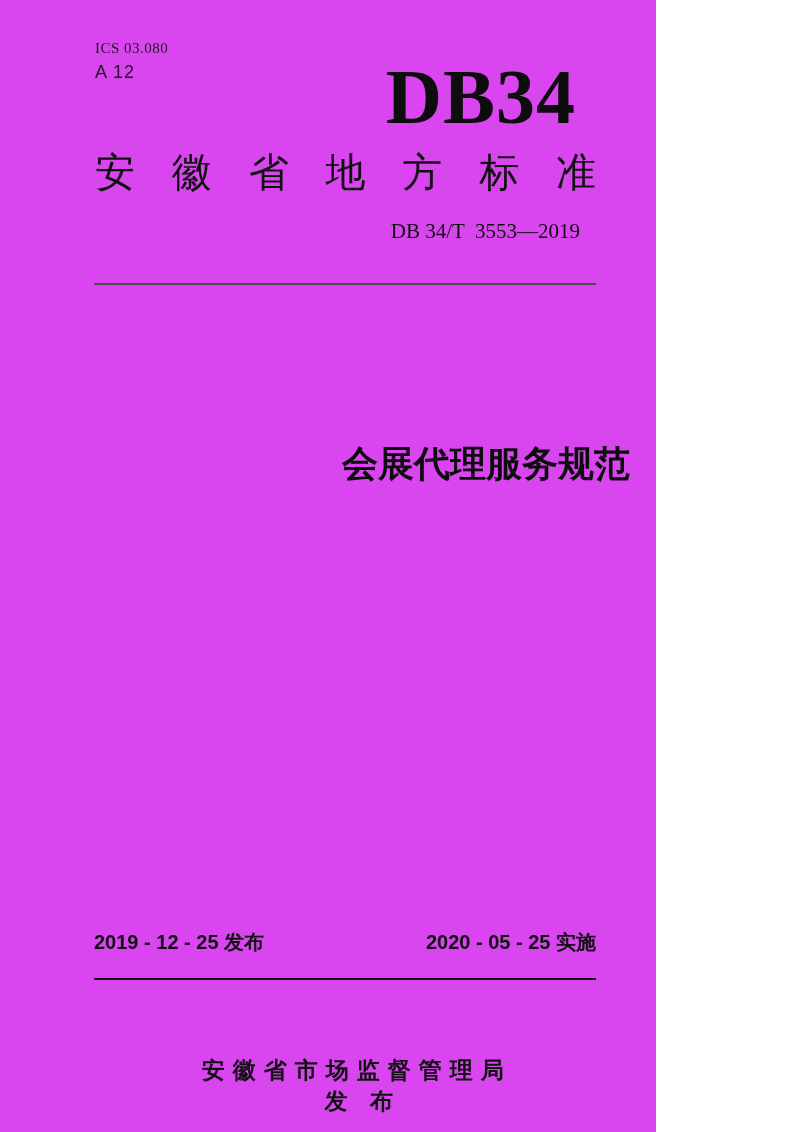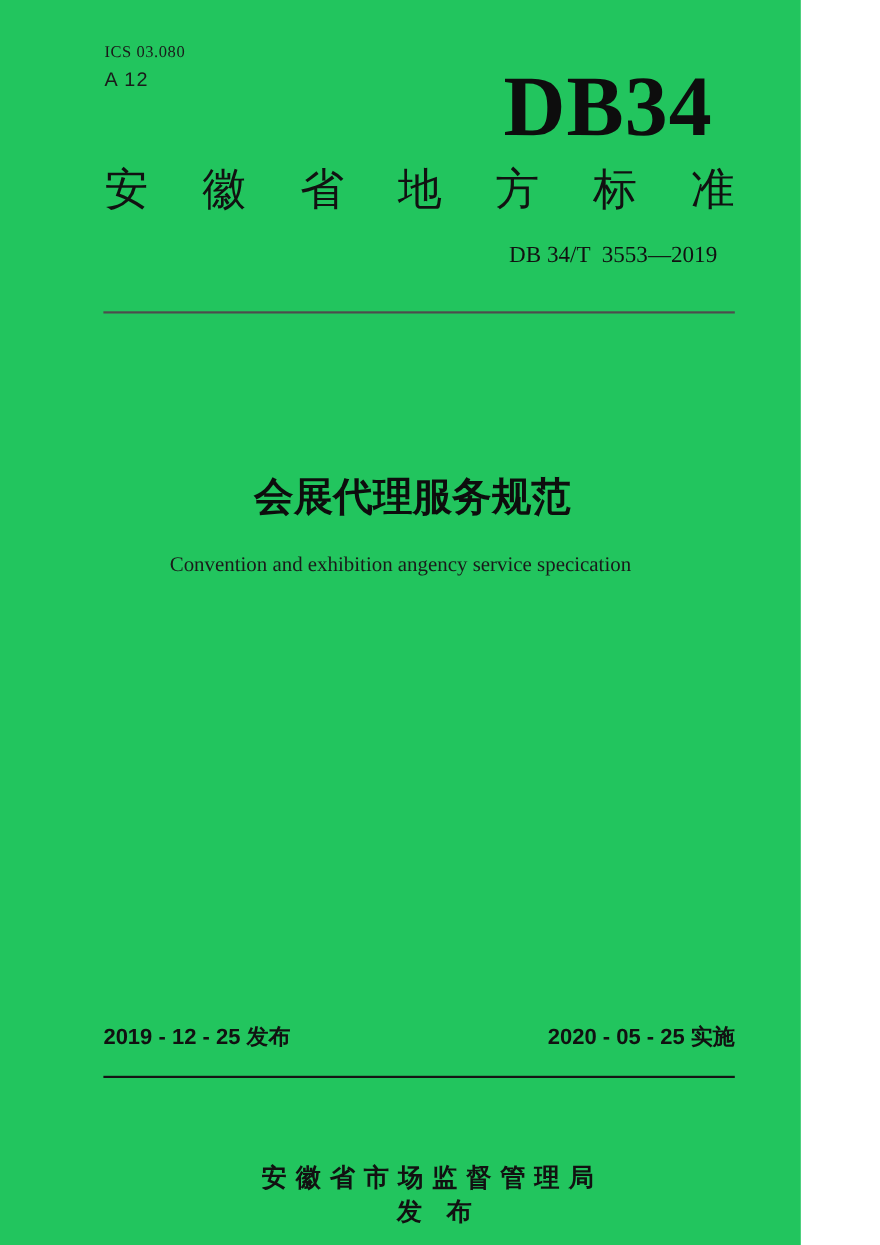--- a/index.html
+++ b/index.html
@@ -2,23 +2,23 @@
 <html><head>
 <meta charset="utf-8">
 <style>
   html, body {
     margin: 0;
     padding: 0;
     background: #ffffff;
   }
   .page {
     position: relative;
-    width: 728px;
+    width: 656px;
     height: 1132px;
-    background: #22c55e;
+    background: #d946ef;
     color: #1a1a1a;
     font-family: "Liberation Sans", sans-serif;
     overflow: hidden;
   }
   .ics {
     position: absolute;
     left: 95px;
     top: 40px;
     font-family: "Liberation Serif", serif;
     font-size: 15px;
@@ -79,22 +79,22 @@
   }
   .rule-bottom {
     top: 978px;
     background: #141414;
   }
   .title-cn {
     position: absolute;
     left: 0;
     right: 14px;
     top: 428px;
-    margin: 0;
-    text-align: center;
+    margin: 12px;
+    text-align: right;
     font-family: "Liberation Sans", sans-serif;
     font-size: 36px;
     font-weight: 700;
     letter-spacing: 0px;
     color: #0d0d0d;
     padding-left: 36px;
   }
   .title-en {
     position: absolute;
     left: 0;
@@ -154,21 +154,20 @@
     <span>标</span>
     <span>准</span>
   </div>
 
   <div class="std-code">DB 34/T  3553—2019</div>
 
   <div class="rule rule-top"></div>
 
   <h1 class="title-cn">会展代理服务规范</h1>
 
-  <div class="title-en">Convention and exhibition angency service specication</div>
 
   <div class="date-row">
     <span>2019 - 12 - 25 发布</span>
     <span>2020 - 05 - 25 实施</span>
   </div>
 
   <div class="rule rule-bottom"></div>
 
   <div class="publisher">
     <span>安徽省市场监督管理局</span>

